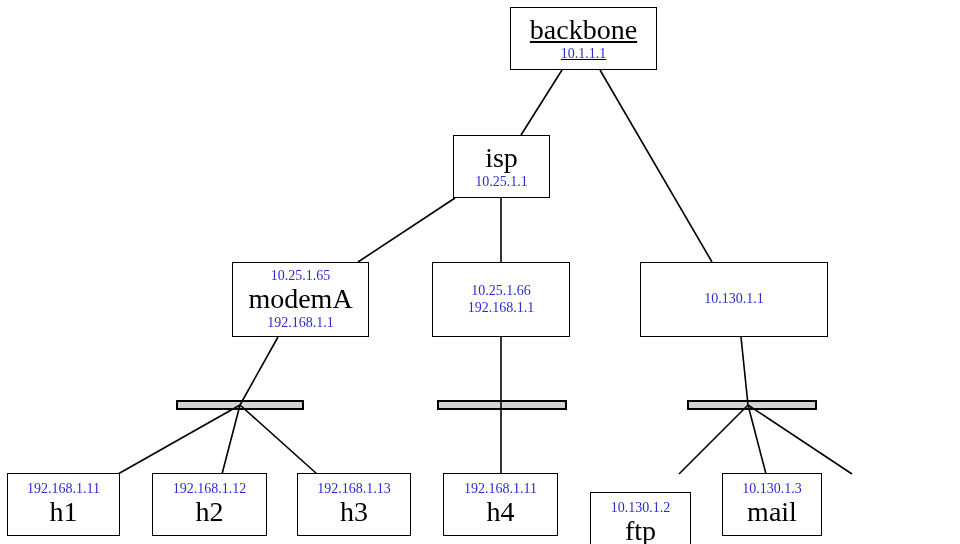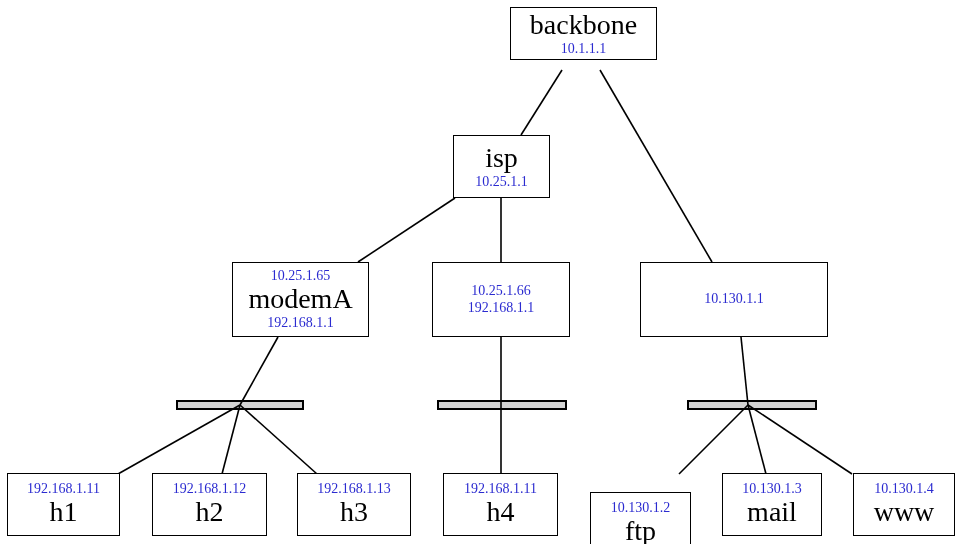--- a/index.html
+++ b/index.html
@@ -84,21 +84,21 @@
     <line x1="741" y1="337" x2="748" y2="405"></line>
     <line x1="748" y1="405" x2="679" y2="474"></line>
     <line x1="748" y1="405" x2="766" y2="474"></line>
     <line x1="748" y1="405" x2="852" y2="474"></line>
   </svg>
 
   <div class="eth" style="left:176px; top:400px; width:128px; height:10px;"></div>
   <div class="eth" style="left:437px; top:400px; width:130px; height:10px;"></div>
   <div class="eth" style="left:687px; top:400px; width:130px; height:10px;"></div>
 
-  <div class="node" style="left:510px; top:7px; width:147px; height:53px;">
+  <div class="node" style="left:510px; top:7px; width:147px; height:63px;text-decoration:underline;">
     <span class="label">backbone</span>
     <span class="ip">10.1.1.1</span>
   </div>
 
   <div class="node" style="left:453px; top:135px; width:97px; height:63px;">
     <span class="label">isp</span>
     <span class="ip">10.25.1.1</span>
   </div>
 
   <div class="node" style="left:232px; top:262px; width:137px; height:75px;">
@@ -139,18 +139,14 @@
   <div class="node" style="left:590px; top:492px; width:101px; height:63px;">
     <span class="ip">10.130.1.2</span>
     <span class="label">ftp</span>
   </div>
 
   <div class="node" style="left:722px; top:473px; width:100px; height:63px;">
     <span class="ip">10.130.1.3</span>
     <span class="label">mail</span>
   </div>
 
-  <div class="node" style="left:853px; top:473px; width:102px; height:63px;">
-    <span class="ip">10.130.1.4</span>
-    <span class="label">www</span>
-  </div>
 
 </div>
 
 </body></html>

